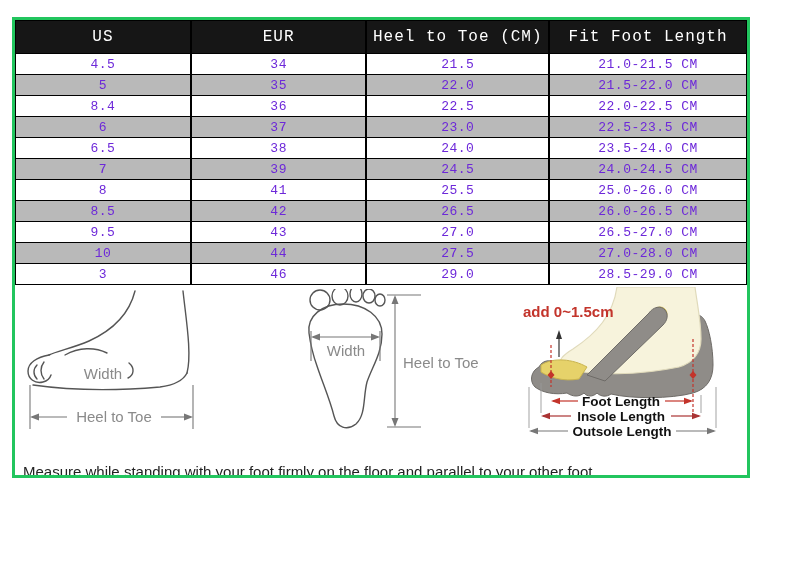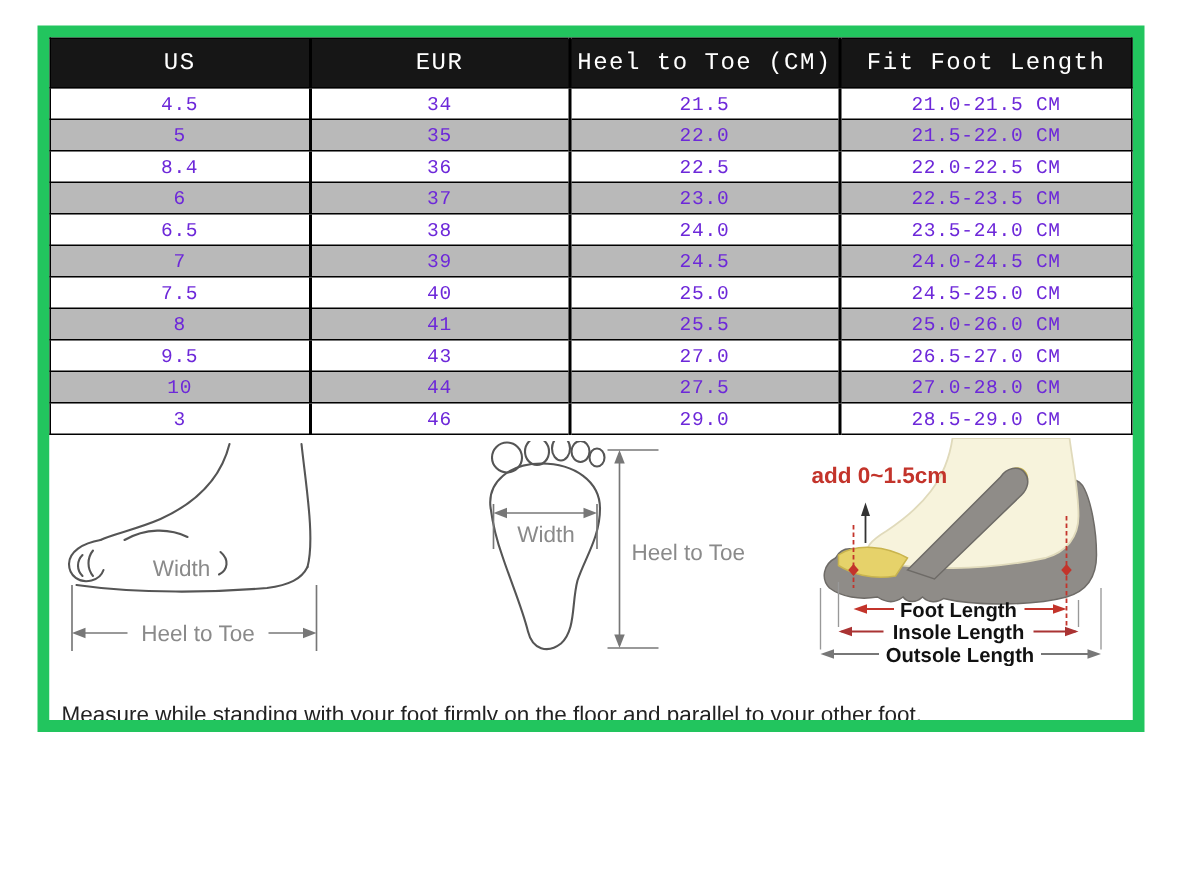--- a/index.html
+++ b/index.html
@@ -1,18 +1,18 @@
 <!DOCTYPE html>
 <html><head>
 <meta charset="utf-8">
 <style>
   * { margin:0; padding:0; box-sizing:border-box; }
   body { width:790px; height:586px; background:#ffffff; font-family:"Liberation Sans", sans-serif; }
   .canvas { position:relative; width:790px; height:586px; background:#fff; overflow:hidden; }
-  .frame { position:absolute; left:25px; top:17px; width:738px; border:8px solid #22c55e; background:#fff; }
+  .frame { position:absolute; left:12px; top:17px; width:738px; border:3px solid #22c55e; background:#fff; }
 
   
   table.size-table { width:100%; border-collapse:collapse; table-layout:fixed;
     font-family:"Liberation Mono","DejaVu Sans Mono",monospace; }
   .size-table col.c1 { width:24%; } .size-table col.c2 { width:24%; }
   .size-table col.c3 { width:25%; } .size-table col.c4 { width:27%; }
   .size-table th { background:#161616; color:#fff; font-weight:normal; font-size:16px;
     height:33px; letter-spacing:1px; border:1px solid #000; }
   .size-table td { height:21px; text-align:center; font-size:13px; color:#6d28d9;
     border:1px solid #000; letter-spacing:0.5px; }
@@ -87,30 +87,30 @@
             <td>24.0</td>
             <td>23.5-24.0 CM</td>
           </tr>
           <tr>
             <td>7</td>
             <td>39</td>
             <td>24.5</td>
             <td>24.0-24.5 CM</td>
           </tr>
           <tr>
-            <td>7.5</td>
-            <td>40</td>
-            <td>25.0</td>
-            <td>24.5-25.0 CM</td>
-          </tr>
-          <tr>
             <td>8</td>
             <td>41</td>
             <td>25.5</td>
             <td>25.0-26.0 CM</td>
+          </tr>
+          <tr>
+            <td>8.5</td>
+            <td>42</td>
+            <td>26.5</td>
+            <td>26.0-26.5 CM</td>
           </tr>
           <tr>
             <td>9.5</td>
             <td>43</td>
             <td>27.0</td>
             <td>26.5-27.0 CM</td>
           </tr>
           <tr>
             <td>10</td>
             <td>44</td>

